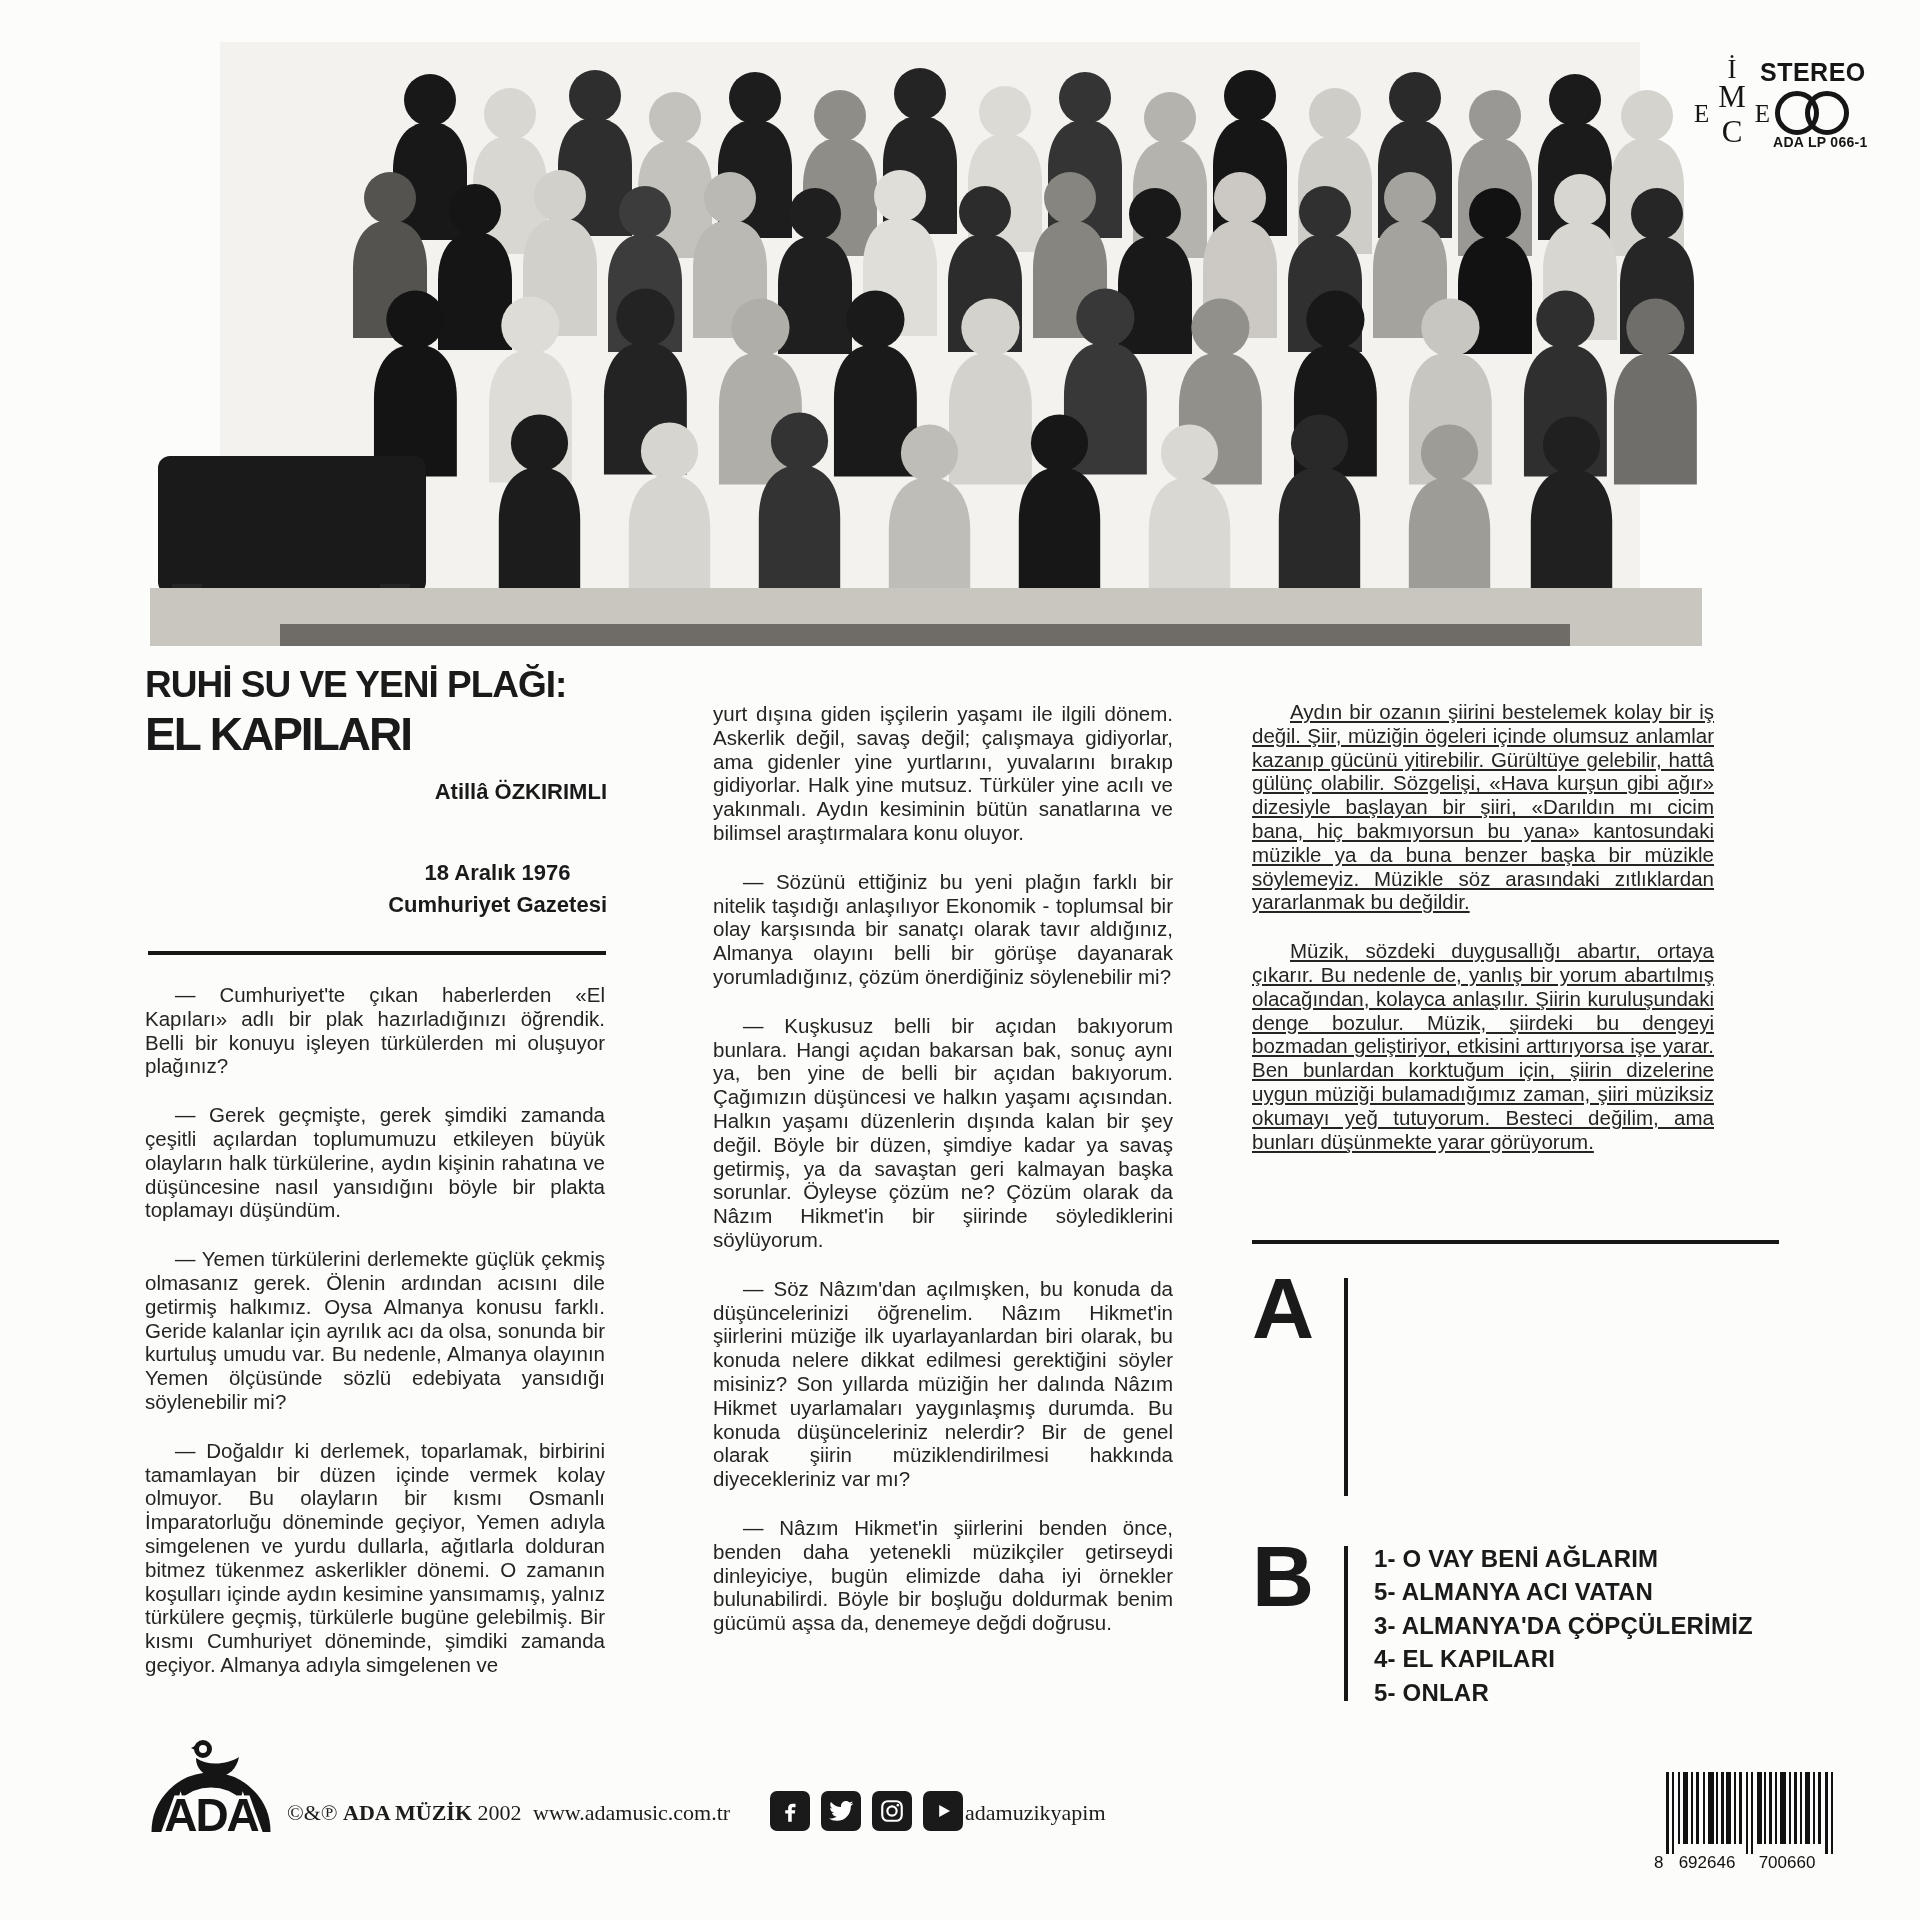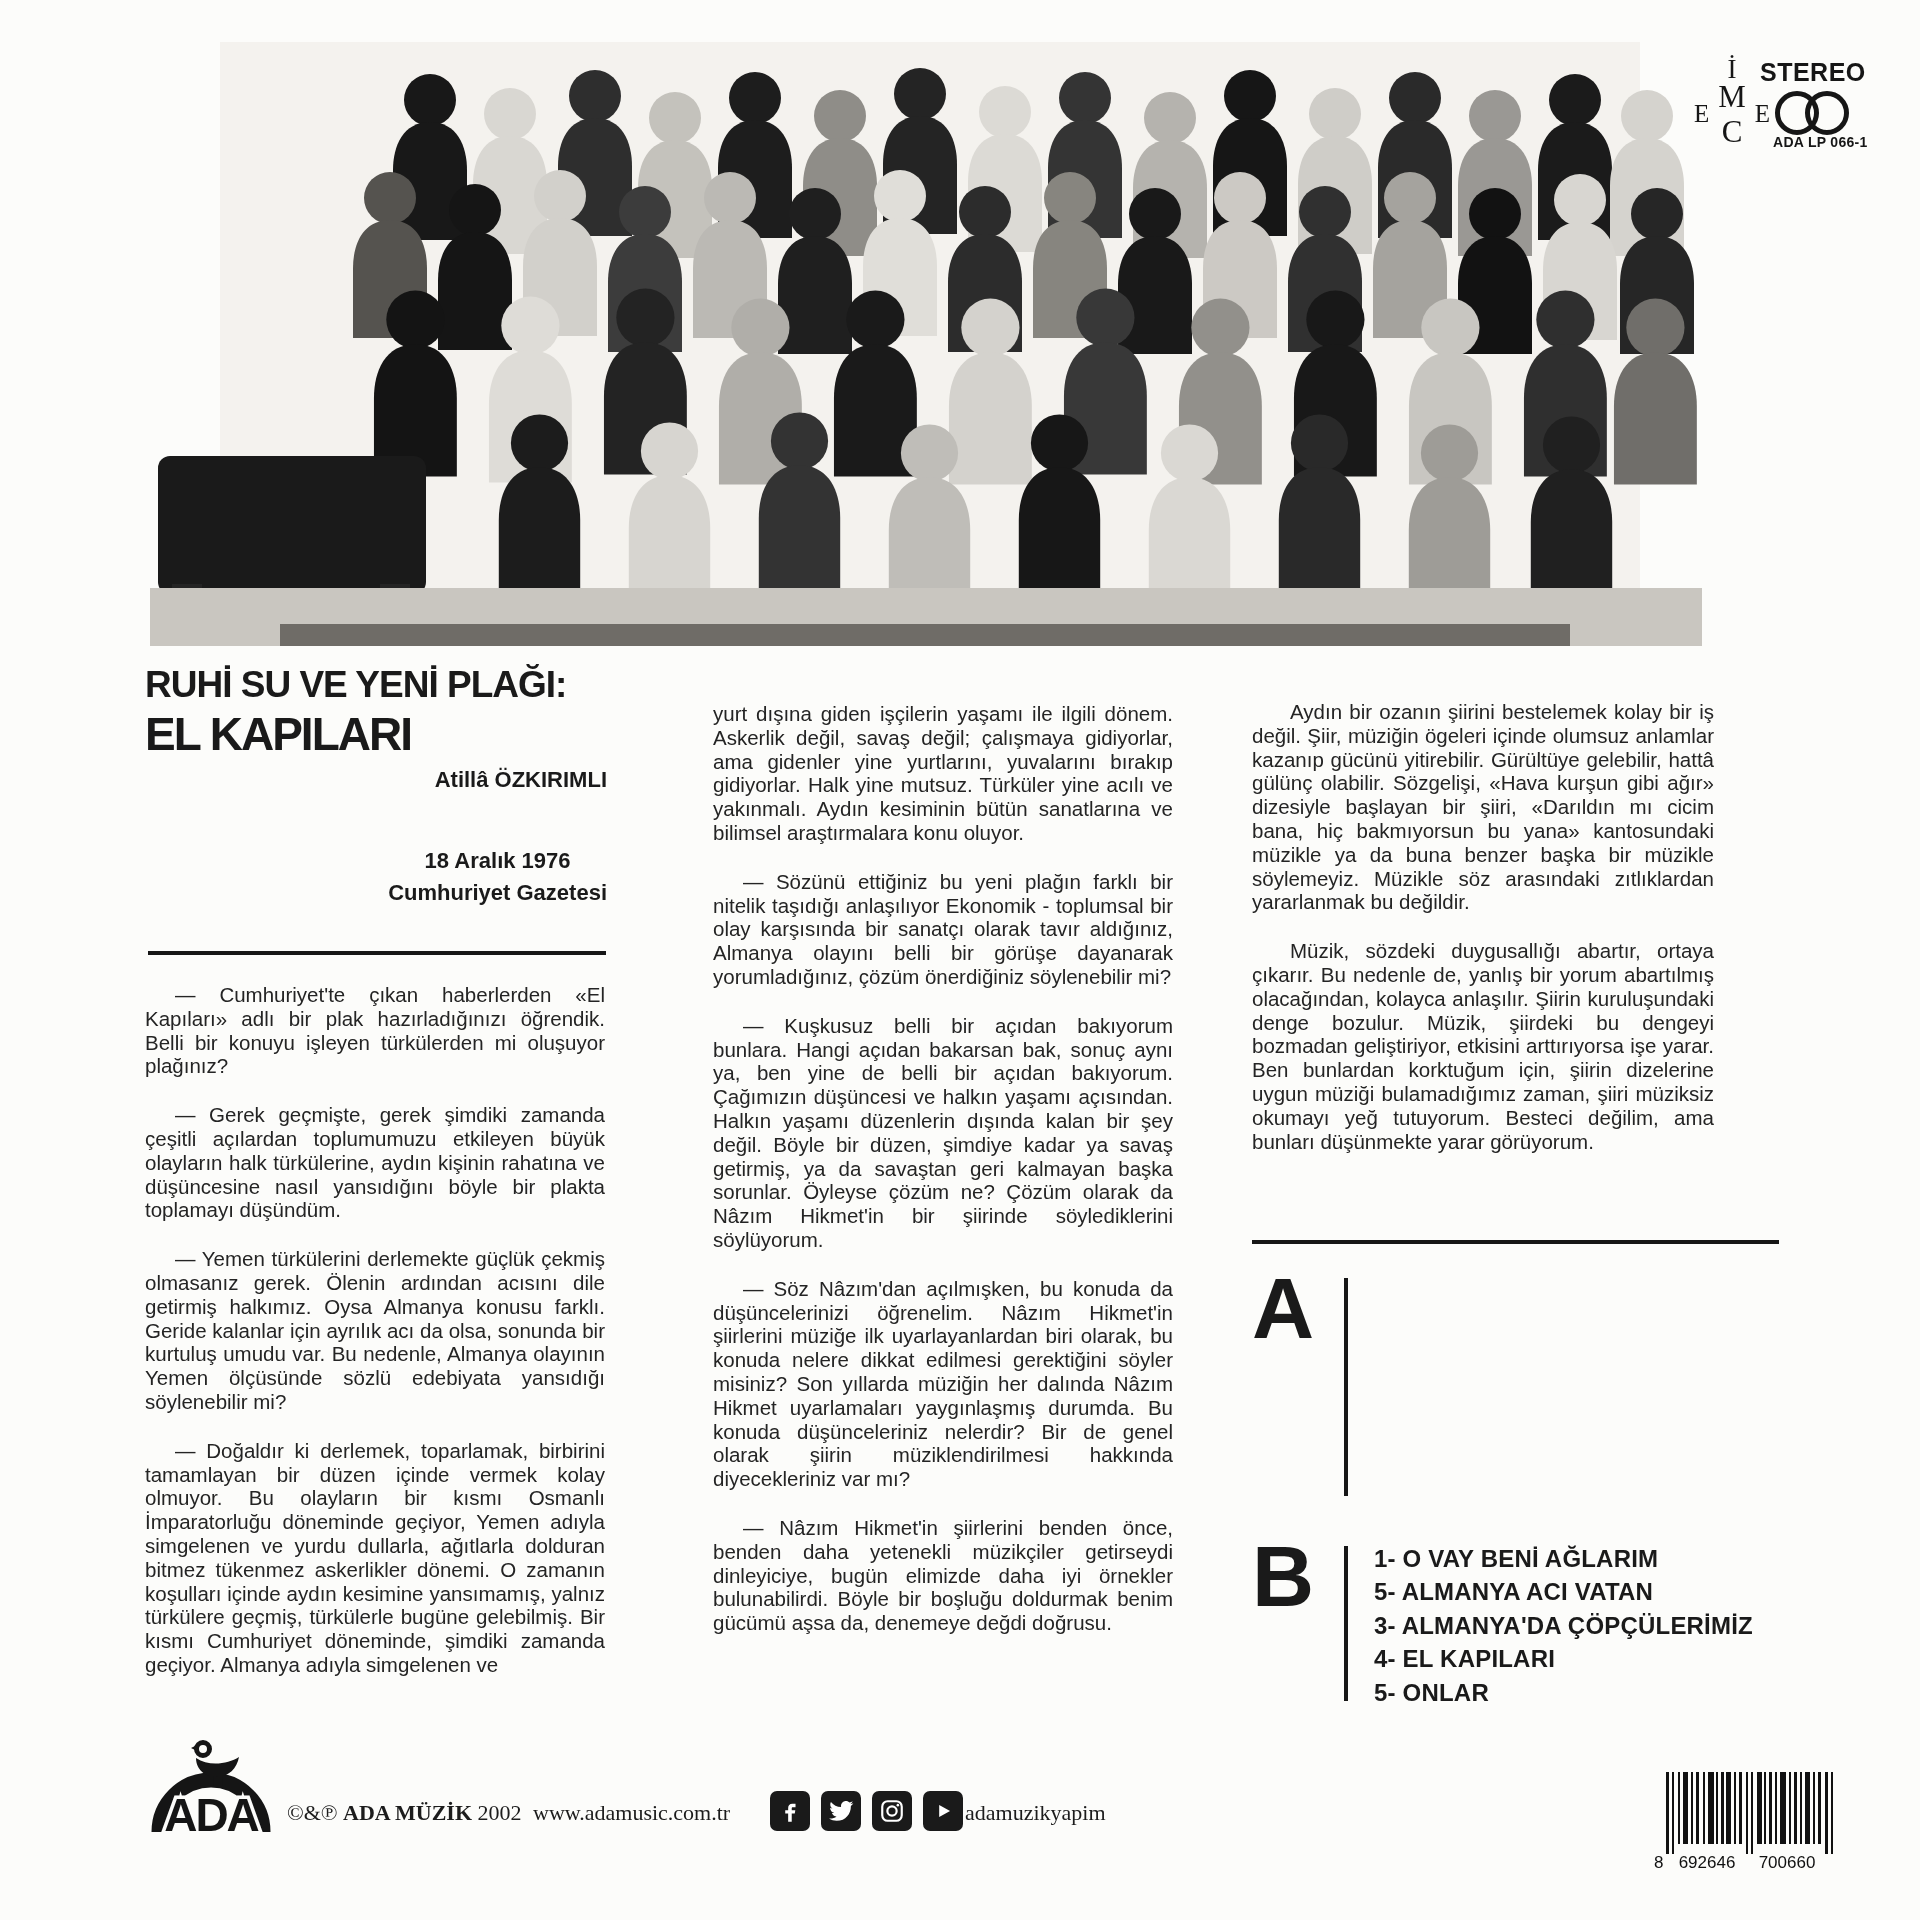--- a/index.html
+++ b/index.html
@@ -23,31 +23,31 @@
   .stereo{position:absolute;left:1760px;top:58px;width:104px;text-align:center;color:#161616;}
   .stereo .word{font-size:25px;font-weight:bold;letter-spacing:.5px;}
   .stereo .circles{margin-top:4px;height:38px;display:flex;justify-content:center;}
   .stereo .circles i{display:block;width:34px;height:34px;border:5px solid #161616;border-radius:50%;}
   .stereo .circles i + i{margin-left:-14px;}
   .stereo .cat{margin-top:5px;font-size:14px;font-weight:bold;letter-spacing:.3px;white-space:nowrap;margin-left:13px;}
   
   .title-block{position:absolute;left:145px;top:666px;width:462px;}
   .title-line1{font-size:37px;font-weight:800;letter-spacing:-1px;line-height:1.05;}
   .title-line2{font-size:46px;font-weight:800;letter-spacing:-2px;line-height:1.0;margin-top:6px;}
-  .byline{margin-top:10px;text-align:right;font-size:22px;font-weight:bold;}
+  .byline{margin-top:22px;text-align:right;font-size:22px;font-weight:bold;}
   .pressdate{margin-top:20px;text-align:right;}
   .pressdate .inner{display:inline-block;text-align:center;font-size:22px;font-weight:bold;line-height:1.45;margin-top:32px;}
   .rule{position:absolute;background:#161616;height:4px;}
   .rule-1{left:148px;top:951px;width:458px;}
   .rule-2{left:1252px;top:1240px;width:527px;}
   
   .col{position:absolute;font-size:20.5px;line-height:23.8px;text-align:justify;color:#242424;}
   .col p{margin:0 0 25px 0;}
   .col p.qa{text-indent:30px;}
-  .col p.ind{text-indent:38px;}
+  .col p.ind{text-indent:38px;text-decoration:underline;}
   .col-1{left:145px;top:983px;width:460px;}
   .col-2{left:713px;top:664px;width:460px;margin-top:38px;}
   .col-3{left:1252px;top:700px;width:462px;}
   
   .side{position:absolute;left:1252px;display:flex;align-items:flex-start;}
   .side-a{top:1268px;}
   .side-b{top:1536px;}
   .side-letter{width:92px;font-size:86px;font-weight:800;line-height:.95;letter-spacing:-2px;}
   .side-divider{width:4px;background:#161616;margin-top:10px;}
   .side-a .side-divider{height:218px;}

